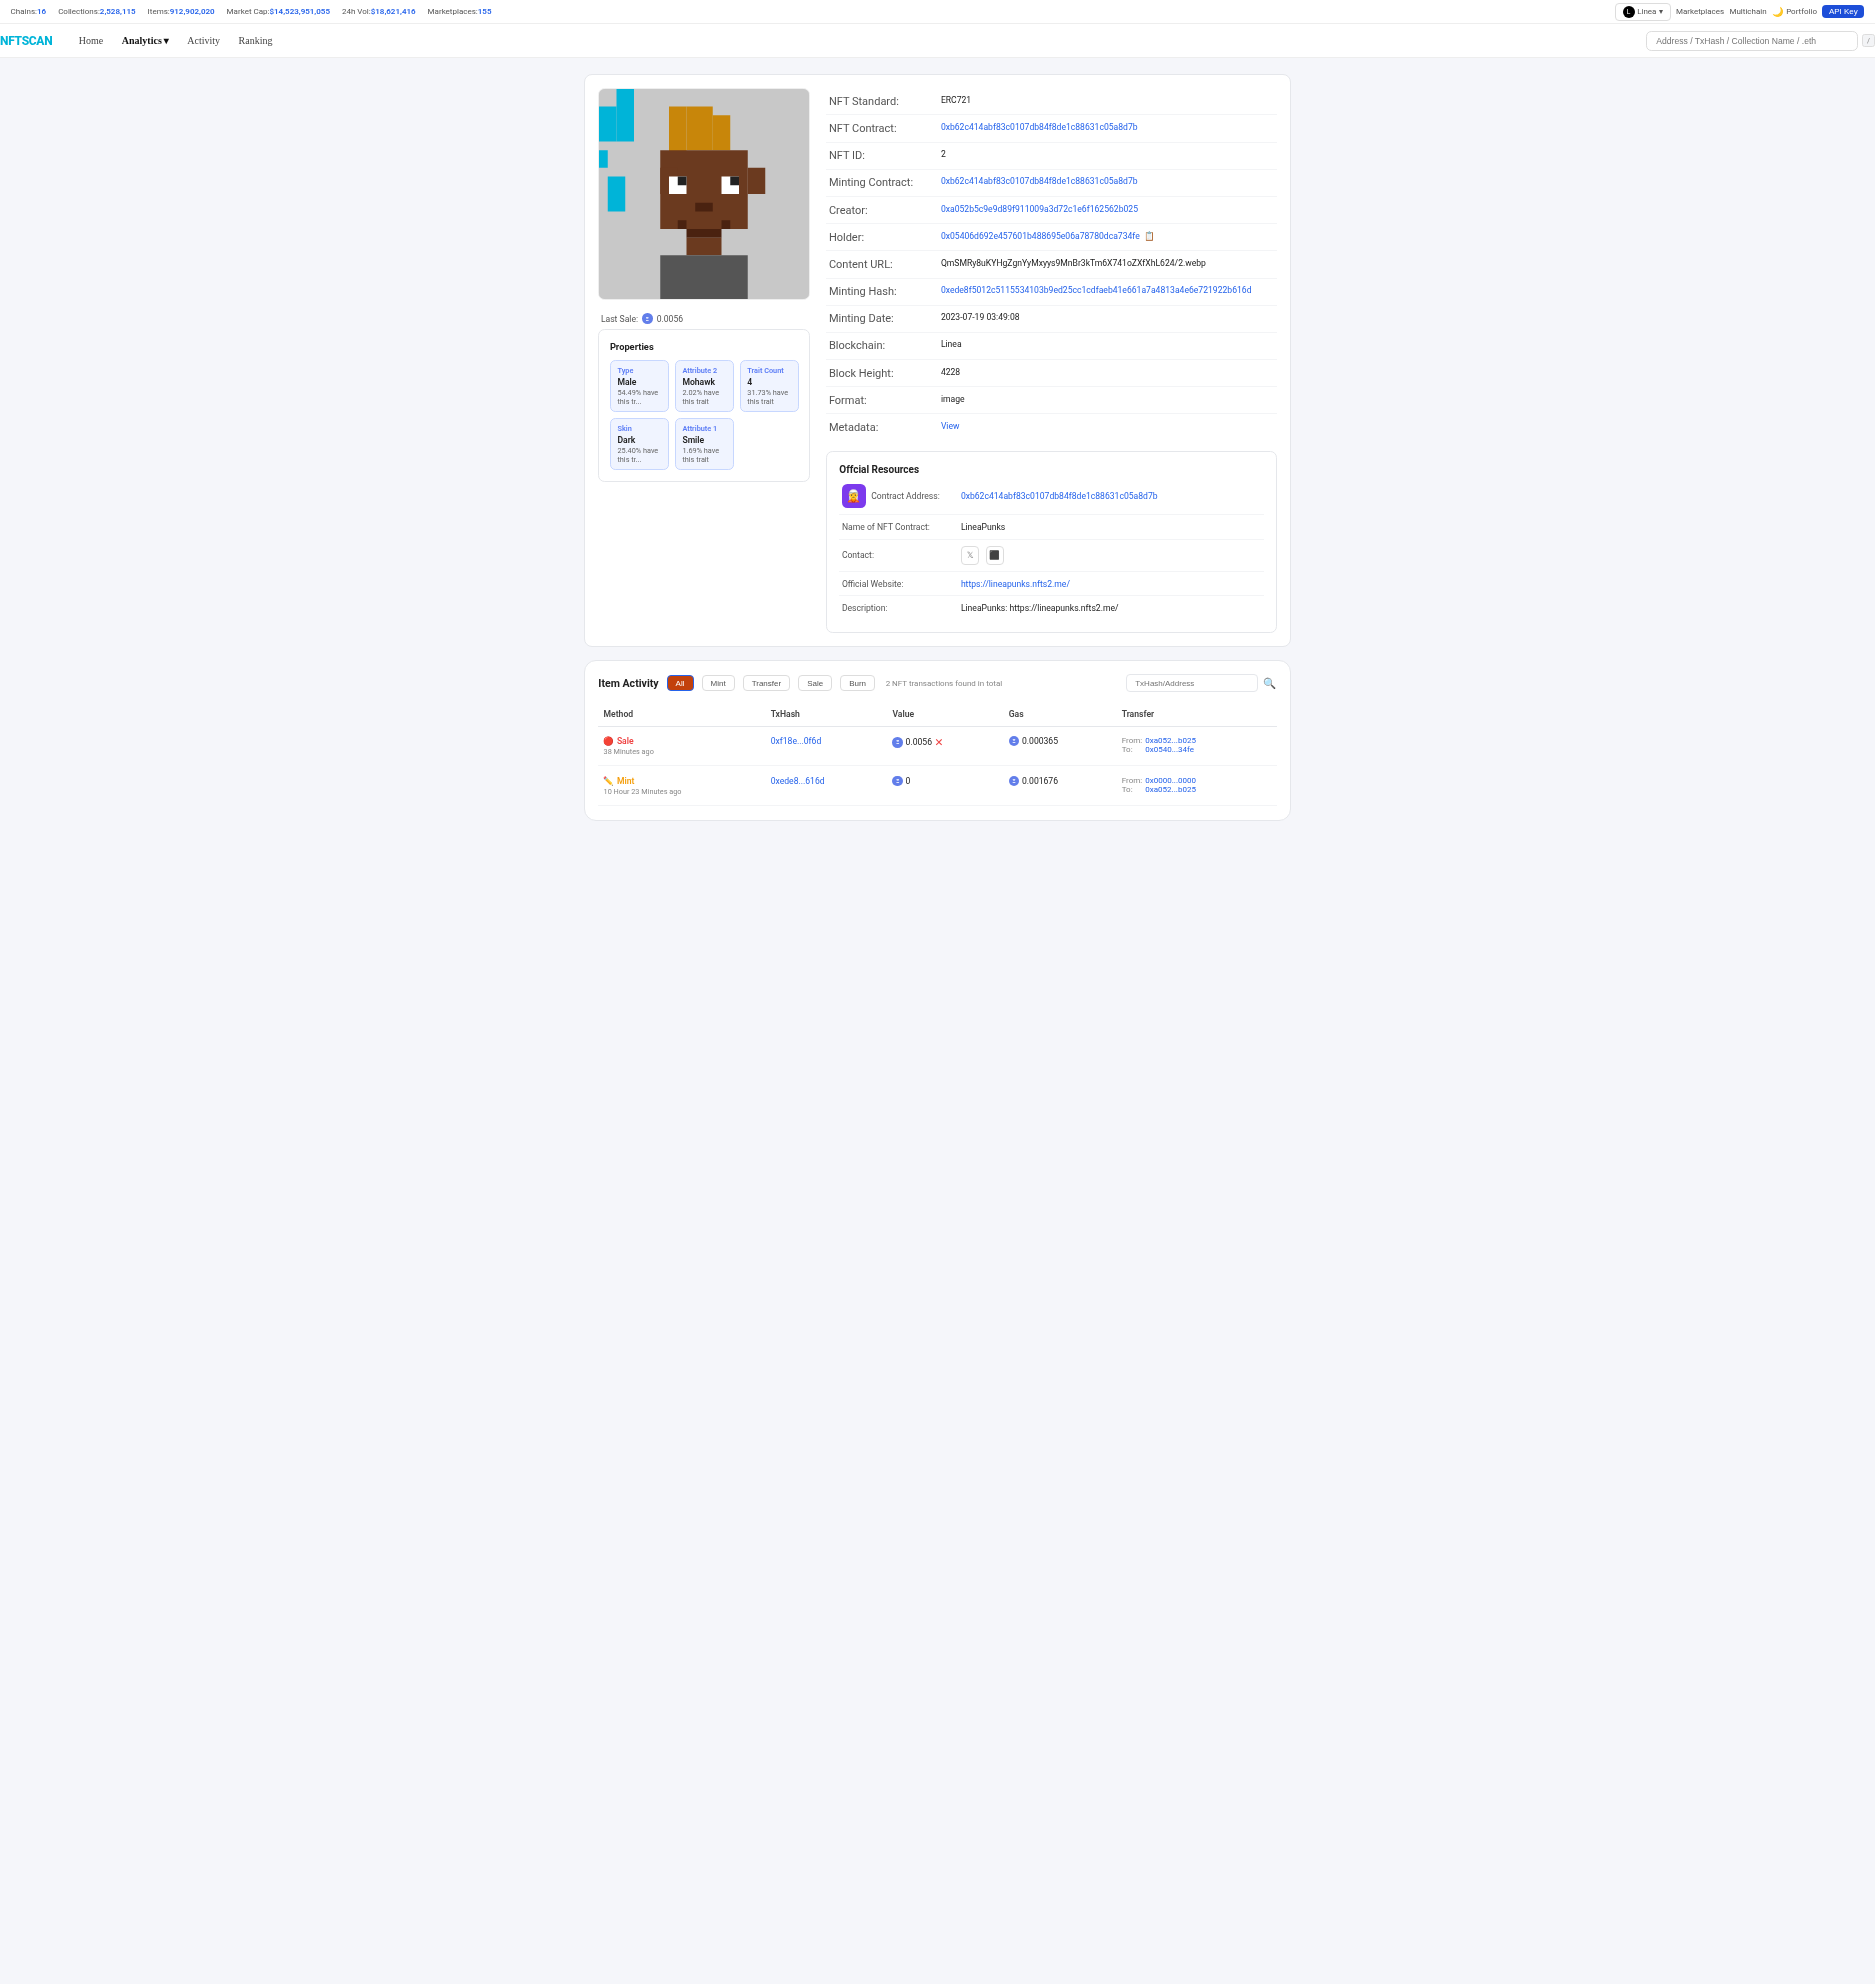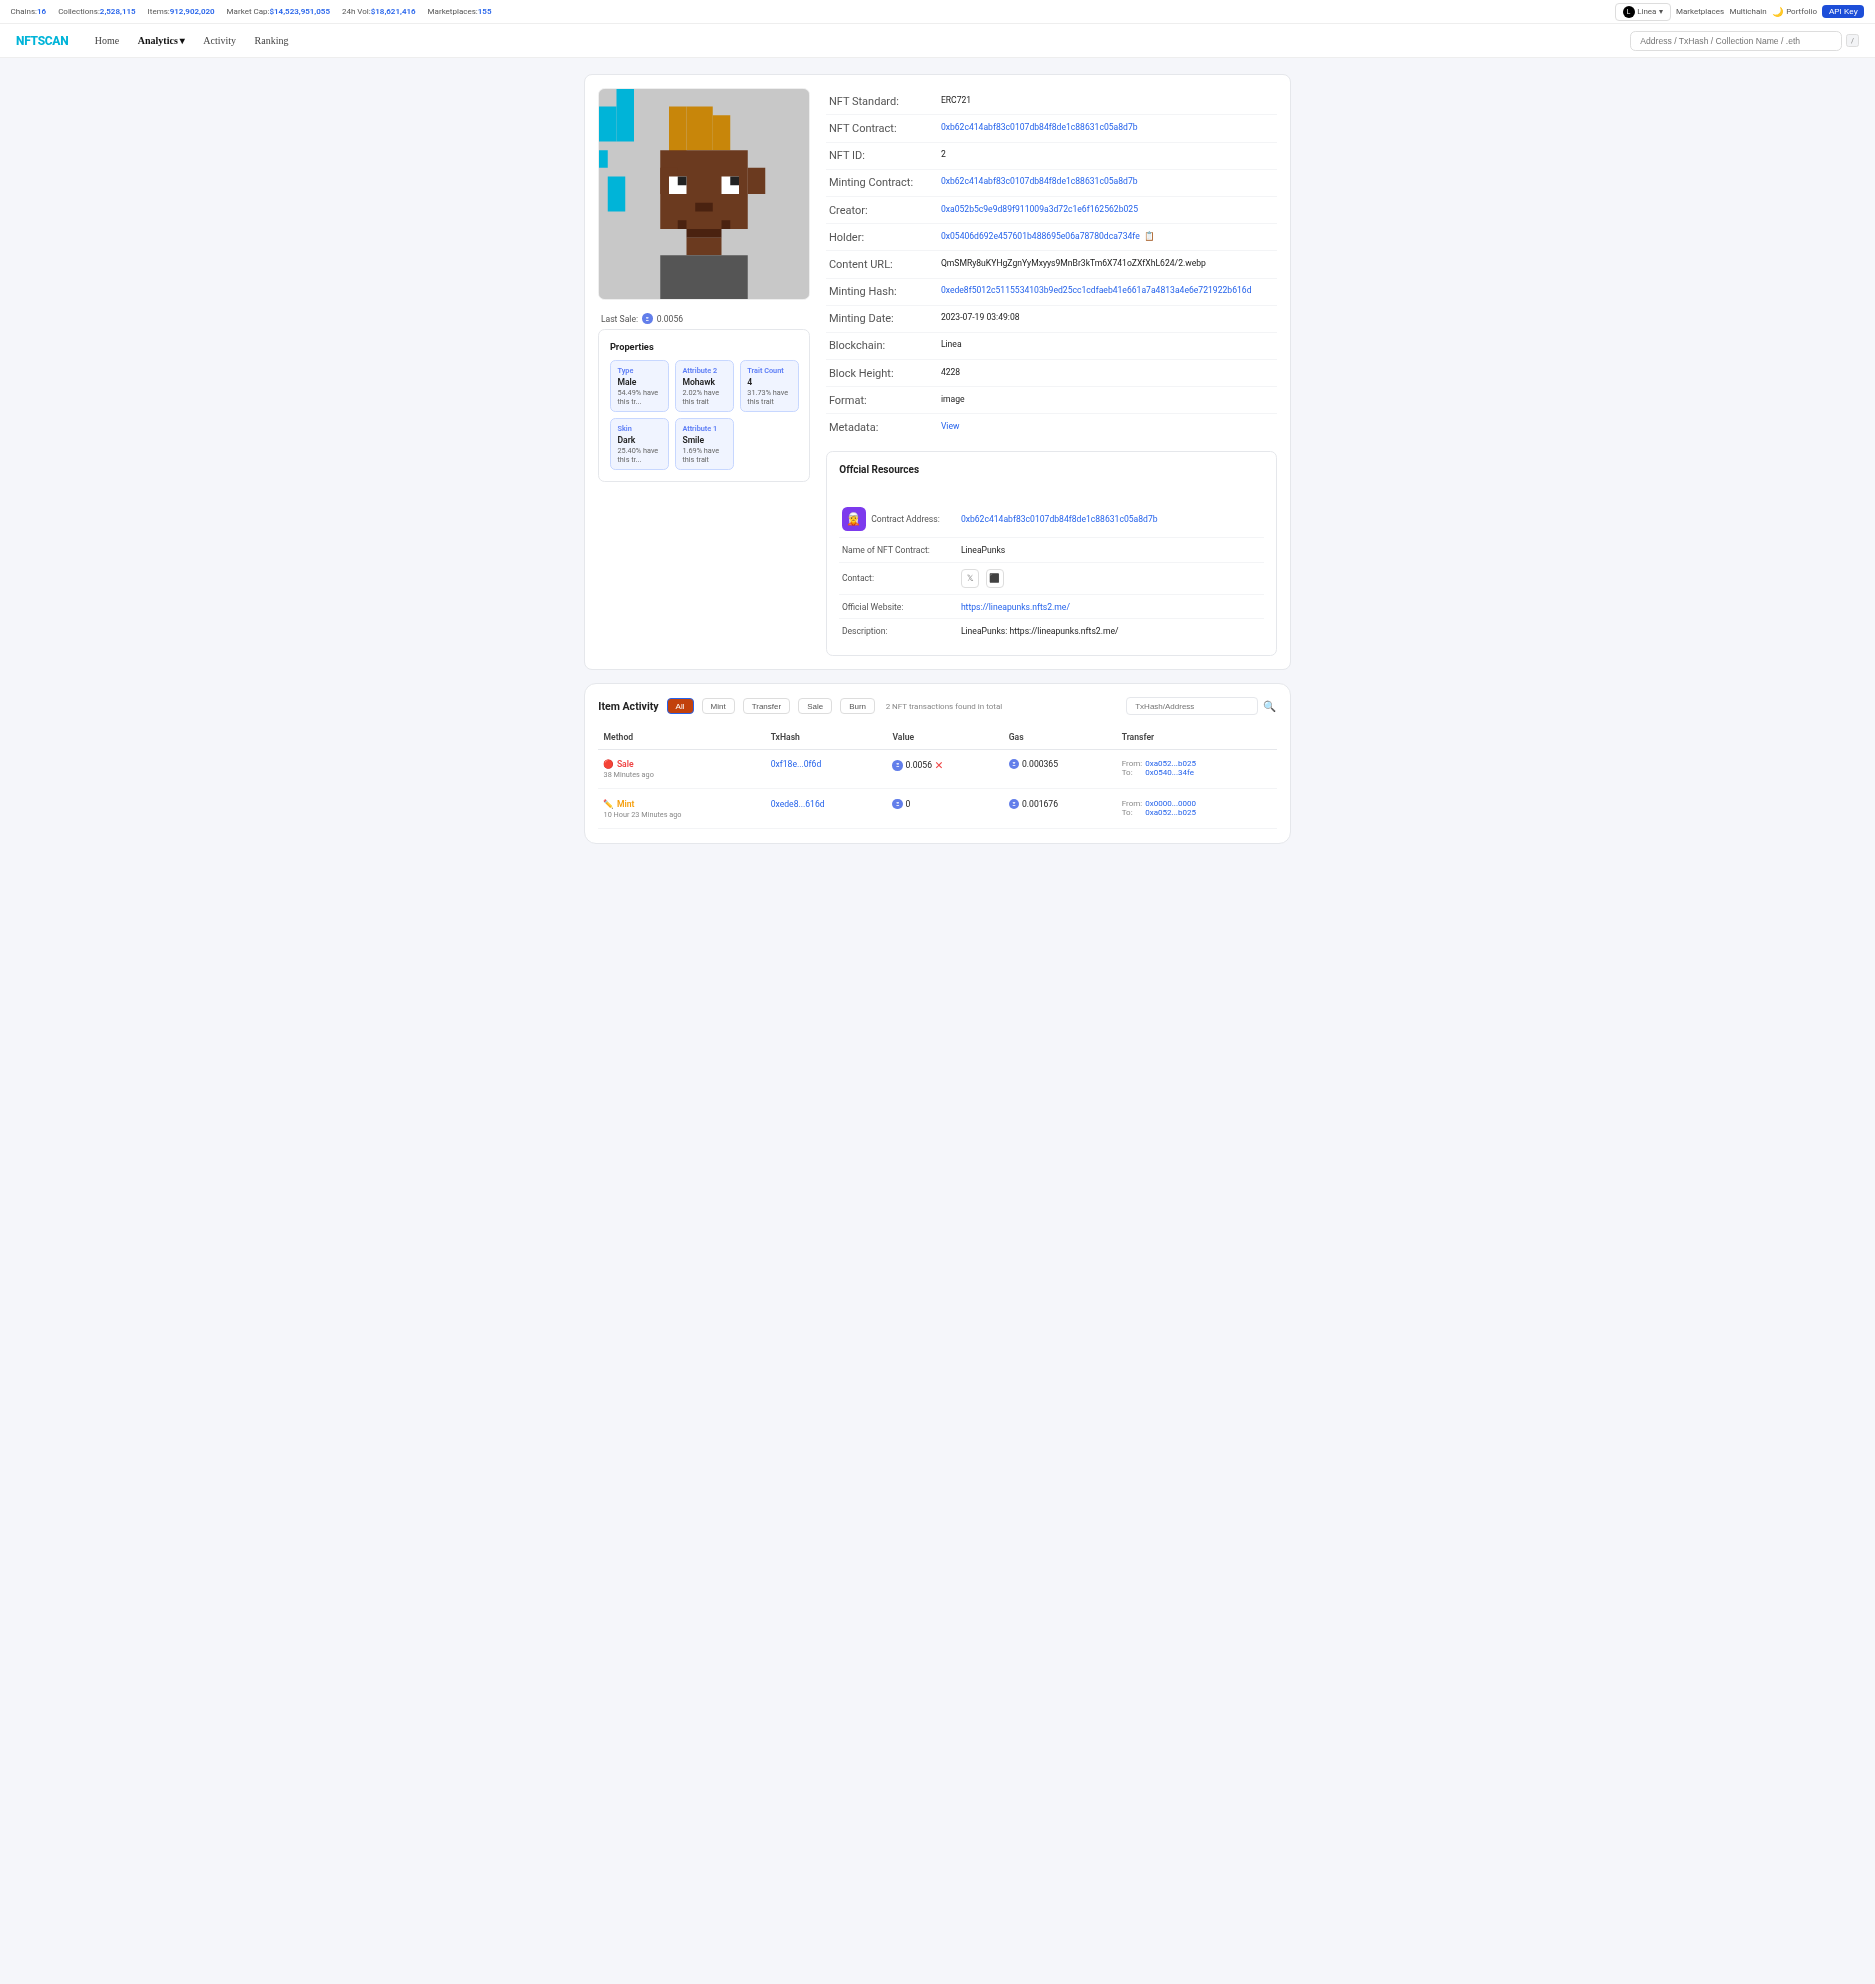--- a/index.html
+++ b/index.html
@@ -7,21 +7,21 @@
 
     
     .top-bar { background: #fff; border-bottom: 0.7px solid #eee; padding: 0 10.6px; display: flex; align-items: center; height: 24px; font-size: 8px; color: #555; gap: 12px; }
     .top-bar span { white-space: nowrap; }
     .top-bar .highlight { color: #2563eb; font-weight: 600; }
     .top-bar-right { margin-left: auto; display: flex; align-items: center; gap: 5.3px; }
     .top-bar-right .btn-chain { display: flex; align-items: center; gap: 2.6px; padding: 2px 6.6px; border: 0.7px solid #ddd; border-radius: 4px; cursor: pointer; font-size: 8px; }
     .btn-apikey { background: #1d4ed8; color: #fff; border: none; border-radius: 4px; padding: 2px 6.6px; font-size: 8px; cursor: pointer; }
 
     
-    .nav { background: #fff; border-bottom: 0.7px solid #eee; display: flex; align-items: center; padding: 0 16px; height: 34px; gap: 18.5px; }
+    .nav { background: #fff; border-bottom: 0.7px solid #eee; display: flex; align-items: center; padding: 0 0; height: 34px; gap: 18.5px; }
     .logo { font-size: 12px; font-weight: 800; color: #111; letter-spacing: -0.3px; margin-right: 8px; }
     .logo span { color: #00b4d8; }
     .nav-link { font-size: 10px; color: #444; cursor: pointer; padding: 2.6px 0; text-decoration: none; display: flex; align-items: center; gap: 2px; font-family: Liberation Serif, serif; }
     .nav-link.active { color: #111; font-weight: 600; }
     .nav-search { margin-left: auto; display: flex; align-items: center; }
     .nav-search input { border: 0.7px solid #ddd; border-radius: 5.3px; padding: 4px 9.3px; width: 212px; font-size: 8.6px; color: #888; outline: none; }
     .slash-badge { background: #f3f4f6; border: 0.7px solid #ddd; border-radius: 2.6px; padding: 1.3px 4px; font-size: 7.3px; color: #888; margin-left: 4px; }
 
     
     .main { max-width: 728px; margin: 16px auto; padding: 0 10.6px; }
@@ -58,21 +58,21 @@
     .detail-table { width: 100%; border-collapse: collapse; }
     .detail-table tr { border-bottom: 0.7px solid #f3f4f6; }
     .detail-table tr:last-child { border-bottom: none; }
     .detail-table td { padding: 6.6px 2.6px; vertical-align: top; }
     .detail-table td:first-child { color: #555; width: 112px; font-size: 11px; }
     .detail-table td:last-child { color: #222; font-size: 8.6px; word-break: break-all; }
     .link-blue { color: #2563eb; cursor: pointer; text-decoration: none; }
 
     
     .resources-section { border: 0.7px solid #e5e7eb; border-radius: 6.6px; padding: 12px; margin-top: 10.6px; }
-    .resources-title { font-size: 10px; font-weight: 700; margin-bottom: 25px; }
+    .resources-title { font-size: 10px; font-weight: 700; margin-bottom: 2px; }
     .resource-table { width: 100%; border-collapse: collapse; }
     .resource-table tr { border-bottom: 0.7px solid #f3f4f6; }
     .resource-table tr:last-child { border-bottom: none; }
     .resource-table td { padding: 6.6px 2.6px; vertical-align: middle; }
     .resource-table td:first-child { color: #555; width: 119px; font-size: 8.6px; }
     .resource-table td:last-child { font-size: 8.6px; }
     .contract-icon { width: 24px; height: 24px; border-radius: 5.3px; background: #7c3aed; display: inline-flex; align-items: center; justify-content: center; color: #fff; font-size: 12px; }
     .social-icon { width: 18.5px; height: 18.5px; border-radius: 4px; border: 0.7px solid #ddd; display: inline-flex; align-items: center; justify-content: center; color: #888; font-size: 8.6px; cursor: pointer; margin-right: 4px; }
 
     

